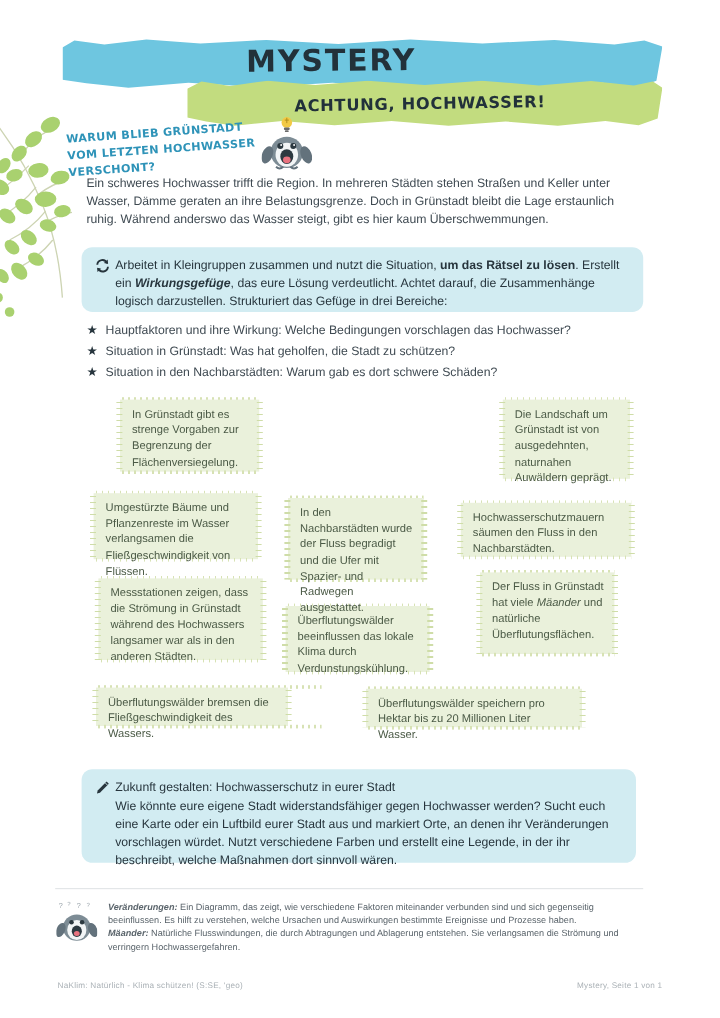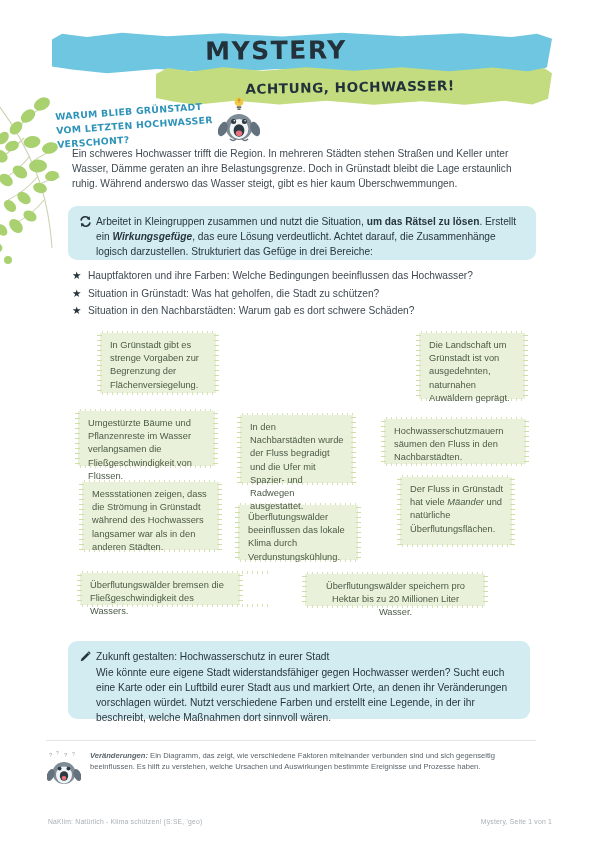--- a/index.html
+++ b/index.html
@@ -210,21 +210,21 @@
       <path d="M2.4 12.6 L2.1 8.7 L5.8 9.6 Z" fill="#27353d"></path>
     </svg>
     <div class="callout-inner">
       <span>Arbeitet in Kleingruppen zusammen und nutzt die Situation, </span><b>um das Rätsel zu lösen</b><span>. Erstellt ein </span><span class="bi">Wirkungsgefüge</span><span>, das eure Lösung verdeutlicht. Achtet darauf, die Zusammenhänge logisch darzustellen. Strukturiert das Gefüge in drei Bereiche:</span>
     </div>
   </div>
 
   <div class="bullets">
     <div class="bullet">
       <span class="star">★</span>
-      <span class="btxt">Hauptfaktoren und ihre Farben: Welche Bedingungen beeinflussen das Hochwasser?</span>
+      <span class="btxt">Hauptfaktoren und ihre Wirkung: Welche Bedingungen vorschlagen das Hochwasser?</span>
     </div>
     <div class="bullet">
       <span class="star">★</span>
       <span class="btxt">Situation in Grünstadt: Was hat geholfen, die Stadt zu schützen?</span>
     </div>
     <div class="bullet">
       <span class="star">★</span>
       <span class="btxt">Situation in den Nachbarstädten: Warum gab es dort schwere Schäden?</span>
     </div>
   </div>
@@ -297,21 +297,21 @@
   <div class="cardwrap" style="left:80px;top:573px;width:188px;height:32px;">
     <div class="edge-t"></div>
     <div class="card" style="width:160px;height:32px;">
       <span class="ct">Überflutungswälder bremsen die Fließgeschwindigkeit des Wassers.</span>
     </div>
     <div class="edge-b"></div>
   </div>
 
   <div class="cardwrap" style="left:305px;top:574px;width:180px;height:32px;">
     <div class="edge-t"></div>
-    <div class="card" style="width:180px;height:32px;text-align:center;">
+    <div class="card" style="width:180px;height:32px;">
       <span class="ct">Überflutungswälder speichern pro Hektar bis zu 20 Millionen Liter Wasser.</span>
     </div>
     <div class="edge-b"></div>
   </div>
 
   <div class="callout callout-future">
     <svg class="callout-icon" viewBox="0 0 14 14">
       <path d="M10.6 1.4 L12.6 3.4 L4.6 11.4 L1.9 12.1 L2.6 9.4 Z" fill="#27353d"></path>
       <path d="M9.4 2.6 L11.4 4.6" stroke="#d2ecf2" stroke-width="0.8"></path>
     </svg>
@@ -337,20 +337,23 @@
     <circle cx="12.6" cy="18.6" r="1.9" fill="#2c3940"></circle>
     <circle cx="21.4" cy="18.6" r="1.9" fill="#2c3940"></circle>
     <ellipse cx="17" cy="26" rx="4.2" ry="4.8" fill="#2c3940"></ellipse>
     <ellipse cx="17" cy="28" rx="2.4" ry="2.1" fill="#e8737f"></ellipse>
   </svg>
 
   <div class="glossary">
     <p class="gline">
       <span class="bi">Veränderungen:</span><span> Ein Diagramm, das zeigt, wie verschiedene Faktoren miteinander verbunden sind und sich gegenseitig beeinflussen. Es hilft zu verstehen, welche Ursachen und Auswirkungen bestimmte Ereignisse und Prozesse haben.</span>
     </p>
+    <p class="gline">
+      <span class="bi">Mäander:</span><span> Natürliche Flusswindungen, die durch Abtragungen und Ablagerung entstehen. Sie verlangsamen die Strömung und verringern Hochwassergefahren.</span>
+    </p>
   </div>
 
   <div class="footer">
     <span>NaKlim: Natürlich - Klima schützen! (S:SE, 'geo)</span>
     <span>Mystery, Seite 1 von 1</span>
   </div>
 
 </div>
 
 </body></html>

